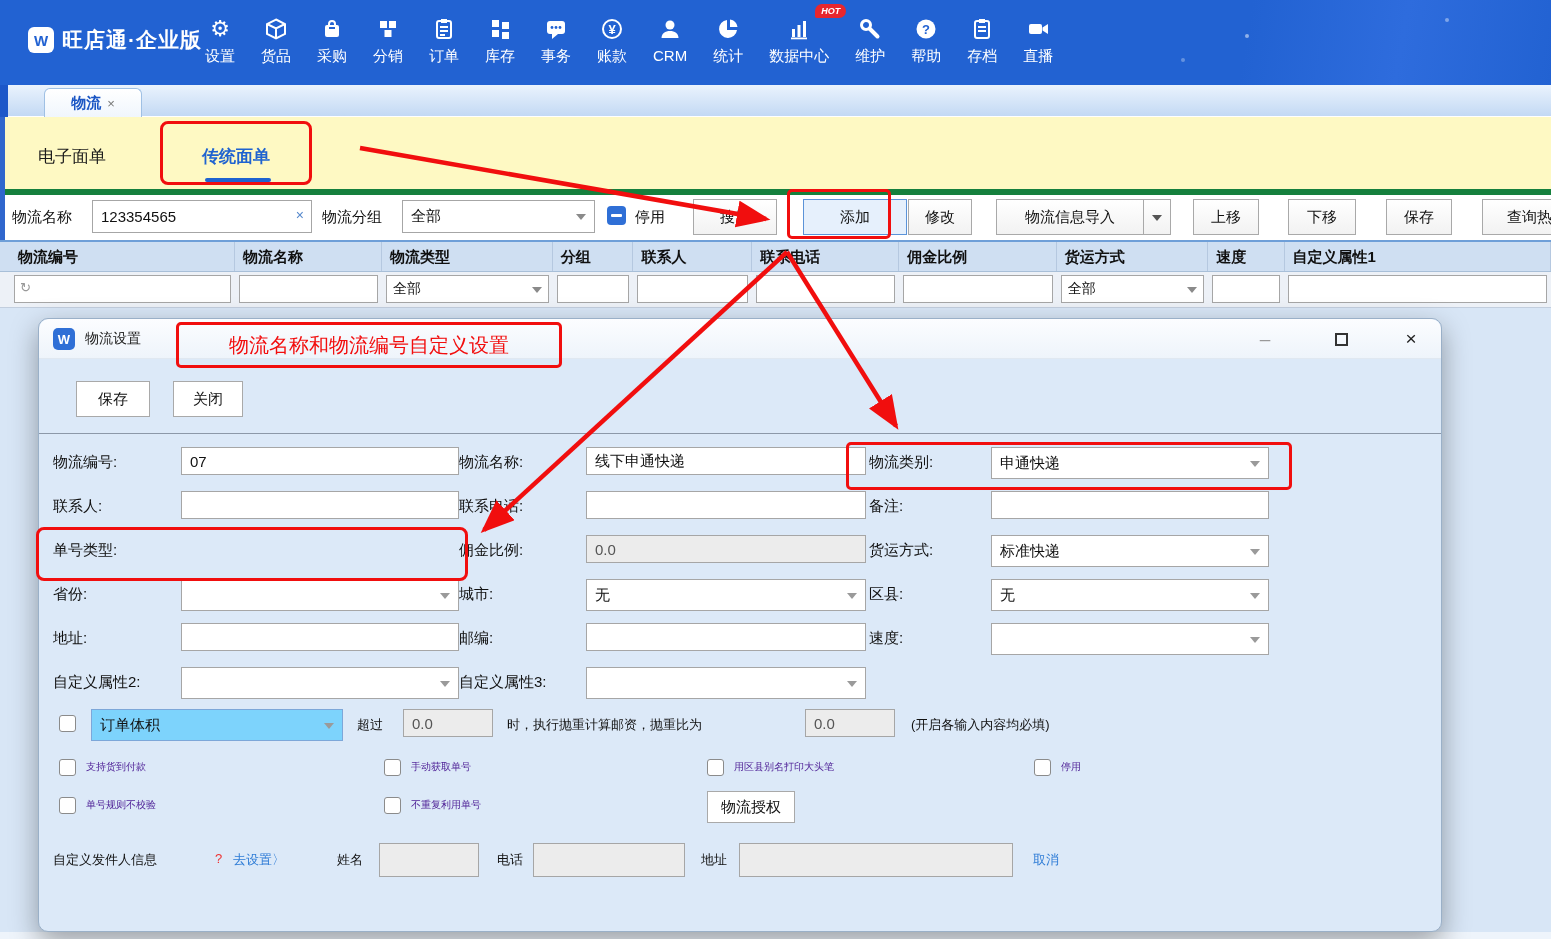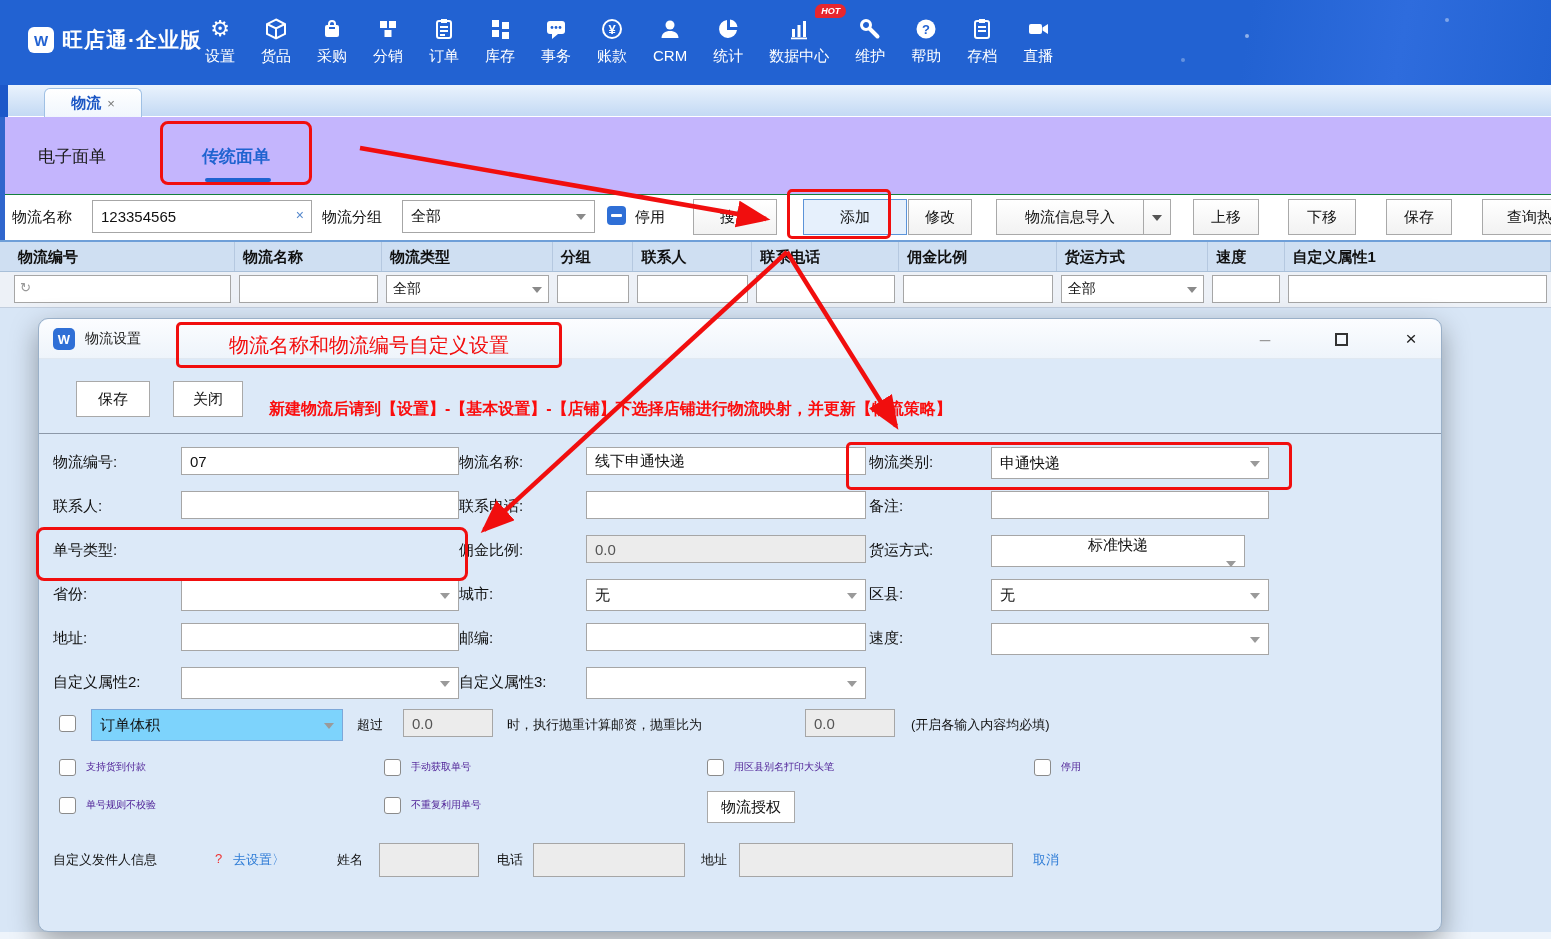--- a/index.html
+++ b/index.html
@@ -28,21 +28,21 @@
     background:linear-gradient(#eaf3fd,#c3d9f4);border-bottom:1px solid #fff;}
   .tabstrip-dark{position:absolute;left:0;top:0;width:8px;height:32px;background:#1c57c9;}
   .tab-active{position:absolute;left:44px;top:3px;width:98px;height:29px;background:linear-gradient(#ffffff,#f0f6fd);
     border:1px solid #9fc0e4;border-bottom:none;border-radius:6px 6px 0 0;
     display:flex;align-items:center;justify-content:center;gap:6px;}
   .tab-active .t{color:#1b56c4;font-weight:bold;font-size:15px;}
   .tab-active .x{color:#777;font-size:13px;}
   .left-strip{position:absolute;left:0;top:117px;width:5px;height:196px;background:#2f66cd;}
 
   
-  .subtabs{position:absolute;left:5px;top:117px;width:1546px;height:78px;background:#c4b5fd;border-bottom:1px solid #15803d;}
+  .subtabs{position:absolute;left:5px;top:117px;width:1546px;height:78px;background:#fef9c3;border-bottom:6px solid #15803d;}
   .subtab{position:absolute;top:28px;font-size:17px;color:#1a1a1a;cursor:pointer;}
   .subtab.active{color:#1f63d0;font-weight:bold;}
   .subtab-underline{position:absolute;left:200px;top:61px;width:66px;height:4px;background:#1f63d0;border-radius:2px;}
 
   
   .filterbar{position:absolute;left:5px;top:195px;width:1546px;height:45px;background:#fff;}
   .flabel{position:absolute;top:13px;font-size:15px;color:#111;}
   .inp{background:#fff;border:1px solid #a6a6a6;font-size:15px;color:#111;padding:0 8px;outline:none;}
   .sel{position:absolute;background:#fff;border:1px solid #a6a6a6;display:flex;align-items:center;
     padding:0 8px;font-size:15px;color:#111;cursor:pointer;}
@@ -353,21 +353,20 @@
       <div class="mtitle-text">物流设置</div>
       <div class="wbtn min" style="left:1212px;">–</div>
       <div class="wbtn" style="left:1288px;">
           <span class="maxsq"></span>
         </div>
       <div class="wbtn" style="left:1358px;">×</div>
     </div>
 
     <div class="mbtn" style="left:37px;top:62px;width:74px;">保存</div>
     <div class="mbtn" style="left:134px;top:62px;width:70px;">关闭</div>
-    <div class="notice">新建物流后请到【设置】-【基本设置】-【店铺】下选择店铺进行物流映射，并更新【物流策略】</div>
     <div class="sep"></div>
 
     <div class="mlabel" style="left:14px;top:134px;">物流编号:</div>
     <div class="mfield" style="left:142px;top:128px;width:278px;">
       <input value="07" style="">
     </div>
     <div class="mlabel" style="left:420px;top:134px;">物流名称:</div>
     <div class="mfield" style="left:547px;top:128px;width:280px;">
       <input value="线下申通快递" style="">
     </div>
@@ -383,21 +382,21 @@
     <div class="mfield" style="left:547px;top:172px;width:280px;"><input style=""></div>
     <div class="mlabel" style="left:830px;top:178px;">备注:</div>
     <div class="mfield" style="left:952px;top:172px;width:278px;"><input style=""></div>
 
     <div class="mlabel" style="left:14px;top:222px;">单号类型:</div>
     <div class="mlabel" style="left:420px;top:222px;">佣金比例:</div>
     <div class="mfield" style="left:547px;top:216px;width:280px;">
       <input disabled="" value="0.0" style="">
     </div>
     <div class="mlabel" style="left:830px;top:222px;">货运方式:</div>
-    <div class="msel" style="left:952px;top:216px;width:254px;flex-direction:column;">
+    <div class="msel" style="left:952px;top:216px;width:278px;">
       <span>标准快递</span>
       <span class="caret"></span>
     </div>
 
     <div class="mlabel" style="left:14px;top:266px;">省份:</div>
     <div class="msel" style="left:142px;top:260px;width:278px;">
       <span></span>
         <span class="caret"></span>
     </div>
     <div class="mlabel" style="left:420px;top:266px;">城市:</div>

